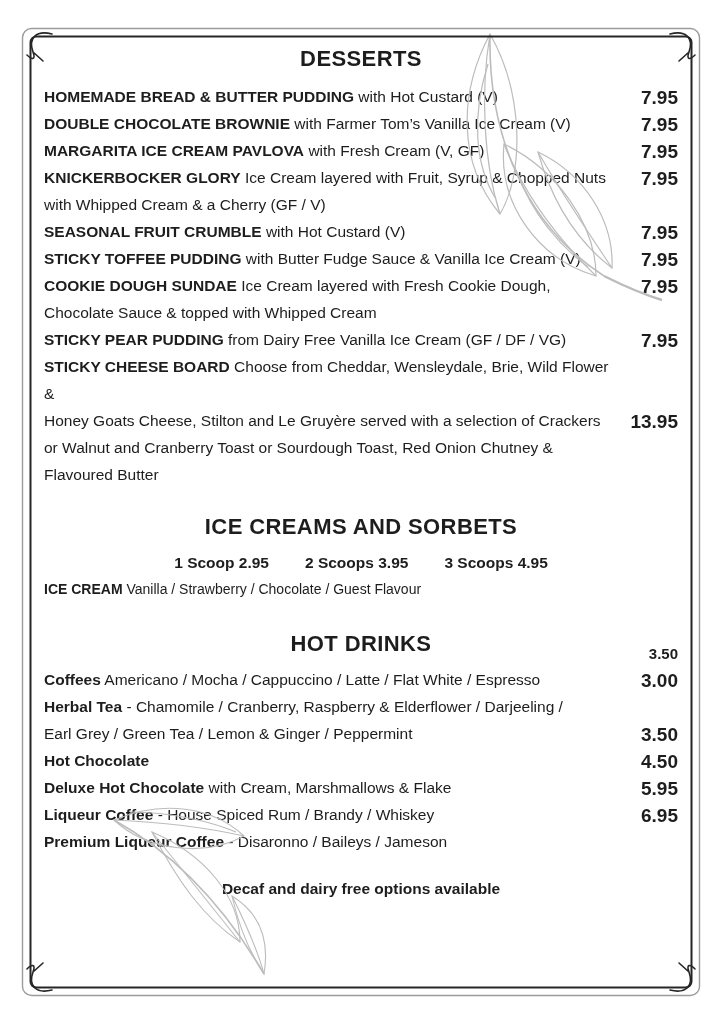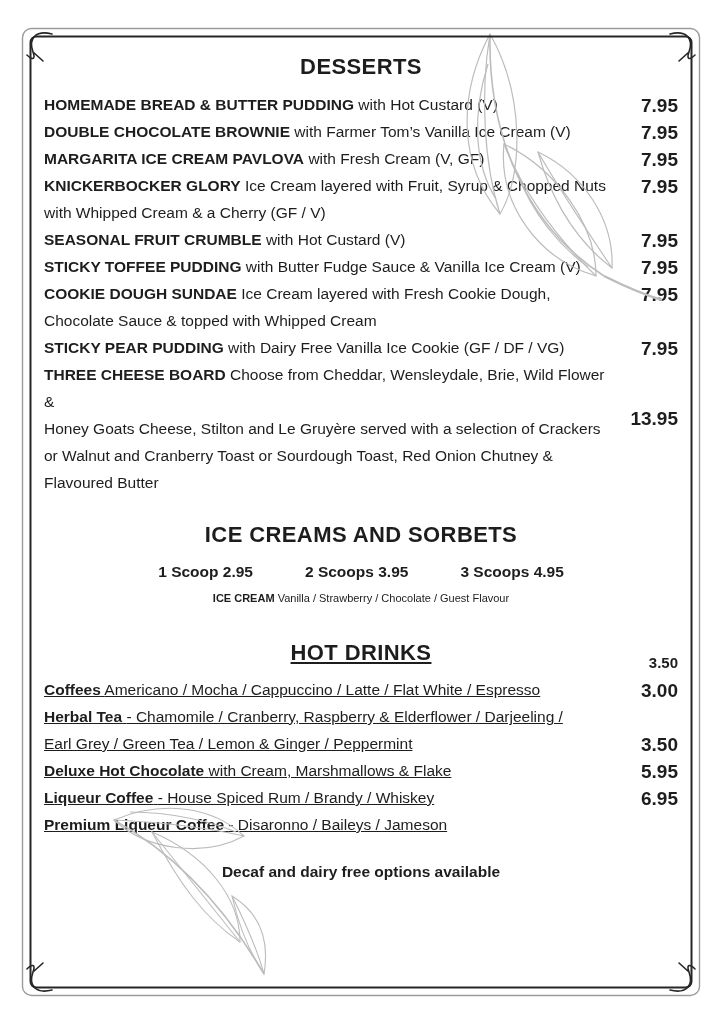--- a/index.html
+++ b/index.html
@@ -15,51 +15,51 @@
     font-family:"Liberation Sans", sans-serif;
   }
   .frame-svg{position:absolute;inset:0;z-index:3;pointer-events:none;}
   .decor{position:absolute;z-index:2;pointer-events:none;}
   .decor-top{top:24px;left:428px;width:262px;height:282px;}
   .decor-bottom{left:112px;top:792px;width:210px;height:200px;}
   .content{
     position:absolute;left:44px;right:44px;top:44px;z-index:1;
   }
   .section-title{
-    margin:8px;text-align:center;font-size:22px;line-height:30px;
+    margin:0;text-align:center;font-size:22px;line-height:30px;
     font-weight:bold;letter-spacing:.4px;color:var(--ink);
   }
   .menu-list{margin-top:9px;}
   .row{
     position:relative;padding-right:64px;
     font-size:15.5px;line-height:27px;
   }
   .row .name{font-weight:bold;text-align:center;}
   .row .desc{white-space:pre-wrap;}
   .row .price{
     position:absolute;right:0;top:1px;
     font-weight:bold;font-size:19px;line-height:27px;
   }
   .icecream-section{margin-top:24px;}
   .scoops-row{
-    display:flex;justify-content:center;gap:52px;
+    display:flex;justify-content:center;gap:36px;
     font-weight:bold;font-size:15.5px;line-height:27px;margin-top:7px;
   }
   .scoop{white-space:nowrap;}
   .center-line{
-    text-align:center;font-size:11px;line-height:27px;
+    font-size:14px;line-height:27px;
   }
   .center-line .bold{font-weight:bold;}
-  .hotdrinks-section{margin-top:26px;text-decoration:underline;}
+  .hotdrinks-section{margin-top:26px;}
   .heading-row{position:relative;}
   .heading-row .price{
     position:absolute;right:0;top:11px;
     font-weight:bold;font-size:15px;line-height:27px;
   }
-  .hotdrinks-list{margin-top:0;}
+  .hotdrinks-list{margin-top:7px;}
   .footer-note{
     margin-top:20px;text-align:center;
     font-weight:bold;font-size:15.5px;line-height:27px;
   }
 </style>
 </head>
 <body>
 
 <svg class="frame-svg" width="722" height="1024" viewBox="0 0 722 1024">
   <rect x="22.5" y="28.5" width="677" height="967" rx="9" fill="none" stroke="var(--frame_outer)" stroke-width="1.4"></rect>
@@ -122,27 +122,27 @@
         <span class="desc">with Hot Custard (V)</span><span class="price" style="top: 1px;">7.95</span></div>
 
       <div class="row"><span class="name">STICKY TOFFEE PUDDING</span>
         <span class="desc">with Butter Fudge Sauce &amp; Vanilla Ice Cream (V)</span><span class="price" style="top: 1px;">7.95</span></div>
 
       <div class="row"><span class="name">COOKIE DOUGH SUNDAE</span>
         <span class="desc">Ice Cream layered with Fresh Cookie Dough,
 Chocolate Sauce &amp; topped with Whipped Cream</span><span class="price" style="top: 1px;">7.95</span></div>
 
       <div class="row"><span class="name">STICKY PEAR PUDDING</span>
-        <span class="desc">with Dairy Free Vanilla Ice Cookie (GF / DF / VG)</span><span class="price" style="top: 1px;">7.95</span></div>
+        <span class="desc">from Dairy Free Vanilla Ice Cream (GF / DF / VG)</span><span class="price" style="top: 1px;">7.95</span></div>
 
-      <div class="row"><span class="name">THREE CHEESE BOARD</span>
+      <div class="row"><span class="name">STICKY CHEESE BOARD</span>
         <span class="desc">Choose from Cheddar, Wensleydale, Brie, Wild Flower &amp;
 Honey Goats Cheese, Stilton and Le Gruyère served with a selection of Crackers
 or Walnut and Cranberry Toast or Sourdough Toast, Red Onion Chutney &amp;
-Flavoured Butter</span><span class="price" style="top: 44px; margin-left: 16px;">13.95</span></div>
+Flavoured Butter</span><span class="price" style="top: 55px; margin-left: 16px;">13.95</span></div>
     </div>
 
   <div class="icecream-section">
     <h1 class="section-title">ICE CREAMS AND SORBETS</h1>
     <div class="scoops-row">
 
         <span class="scoop"><span>1 Scoop</span>
           <span>2.95</span></span>
 
         <span class="scoop"><span>2 Scoops</span>
@@ -168,20 +168,22 @@
     <div class="hotdrinks-list">
 
         <div class="row"><span class="name">Coffees</span>
           <span class="desc">Americano / Mocha / Cappuccino / Latte / Flat White / Espresso</span><span class="price" style="top: 1px;">3.00</span></div>
 
 
         <div class="row"><span class="name">Herbal Tea</span>
           <span class="desc">- Chamomile / Cranberry, Raspberry &amp; Elderflower / Darjeeling /
 Earl Grey / Green Tea / Lemon &amp; Ginger / Peppermint</span><span class="price" style="top: 28px;">3.50</span></div>
 
+        <div class="row"><span class="name">Hot Chocolate</span>
+          <span class="desc"></span><span class="price" style="top: 1px;">4.50</span></div>
 
         <div class="row"><span class="name">Deluxe Hot Chocolate</span>
           <span class="desc">with Cream, Marshmallows &amp; Flake</span><span class="price" style="top: 1px;">5.95</span></div>
 
         <div class="row"><span class="name">Liqueur Coffee</span>
           <span class="desc">- House Spiced Rum / Brandy / Whiskey</span><span class="price" style="top: 1px;">6.95</span></div>
 
         <div class="row"><span class="name">Premium Liqueur Coffee</span>
           <span class="desc">- Disaronno / Baileys / Jameson</span><span class="price" style="top: 1px;"></span></div>
       </div>

